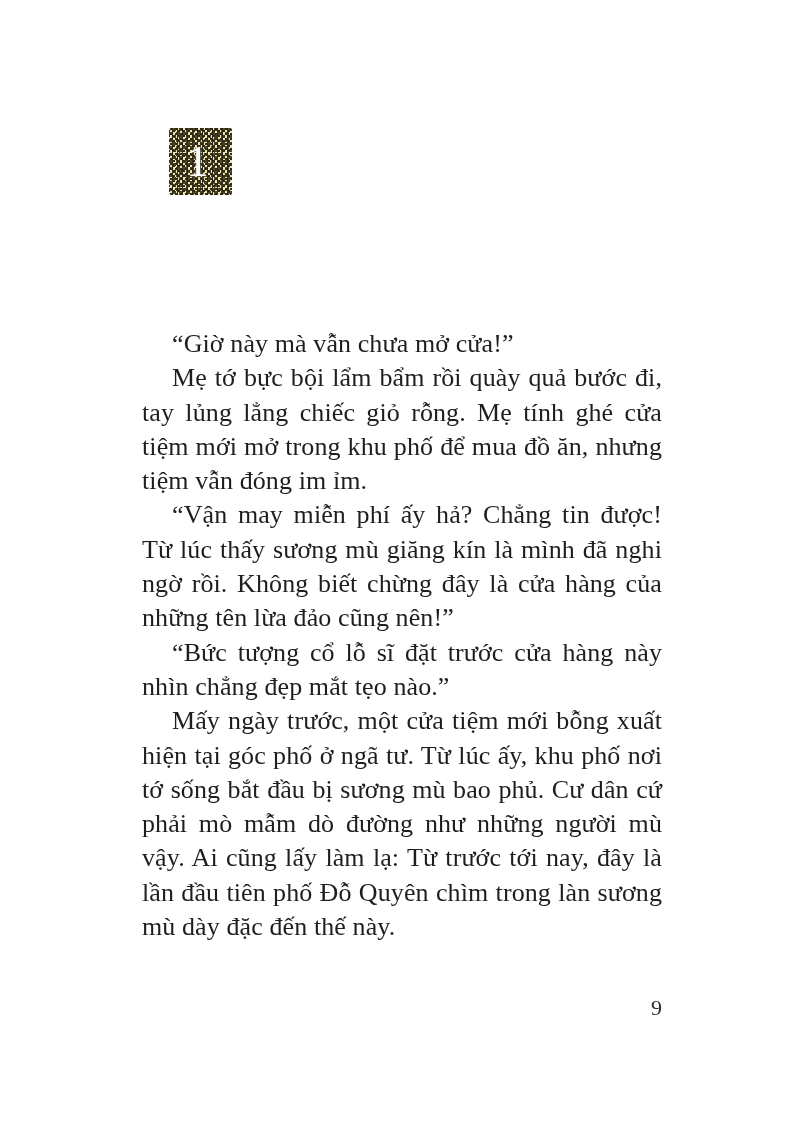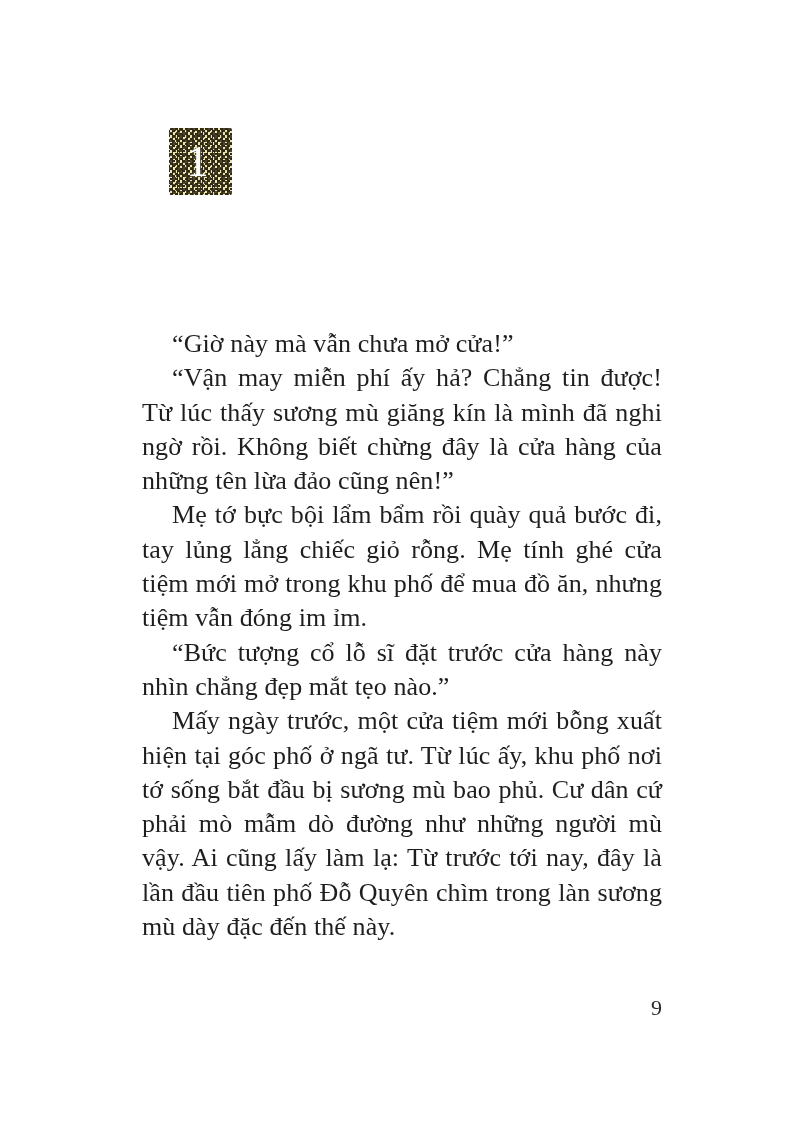--- a/index.html
+++ b/index.html
@@ -77,21 +77,21 @@
 <body>
 
 <div class="page">
 
   <div class="chapter-box">
     <span class="chapter-num">1</span>
   </div>
 
   <div class="body-text">
     <p class="para">“Giờ này mà vẫn chưa mở cửa!”</p>
+    <p class="para">Mẹ tớ bực bội lẩm bẩm rồi quày quả bước đi, tay lủng lẳng chiếc giỏ rỗng. Mẹ tính ghé cửa tiệm mới mở trong khu phố để mua đồ ăn, nhưng tiệm vẫn đóng im ỉm.</p>
     <p class="para">“Vận may miễn phí ấy hả? Chẳng tin được! Từ lúc thấy sương mù giăng kín là mình đã nghi ngờ rồi. Không biết chừng đây là cửa hàng của những tên lừa đảo cũng nên!”</p>
-    <p class="para">Mẹ tớ bực bội lẩm bẩm rồi quày quả bước đi, tay lủng lẳng chiếc giỏ rỗng. Mẹ tính ghé cửa tiệm mới mở trong khu phố để mua đồ ăn, nhưng tiệm vẫn đóng im ỉm.</p>
     <p class="para">“Bức tượng cổ lỗ sĩ đặt trước cửa hàng này nhìn chẳng đẹp mắt tẹo nào.”</p>
     <p class="para">Mấy ngày trước, một cửa tiệm mới bỗng xuất hiện tại góc phố ở ngã tư. Từ lúc ấy, khu phố nơi tớ sống bắt đầu bị sương mù bao phủ. Cư dân cứ phải mò mẫm dò đường như những người mù vậy. Ai cũng lấy làm lạ: Từ trước tới nay, đây là lần đầu tiên phố Đỗ Quyên chìm trong làn sương mù dày đặc đến thế này.</p>
   </div>
 
   <div class="page-number">9</div>
 
 </div>
 
 </body></html>

